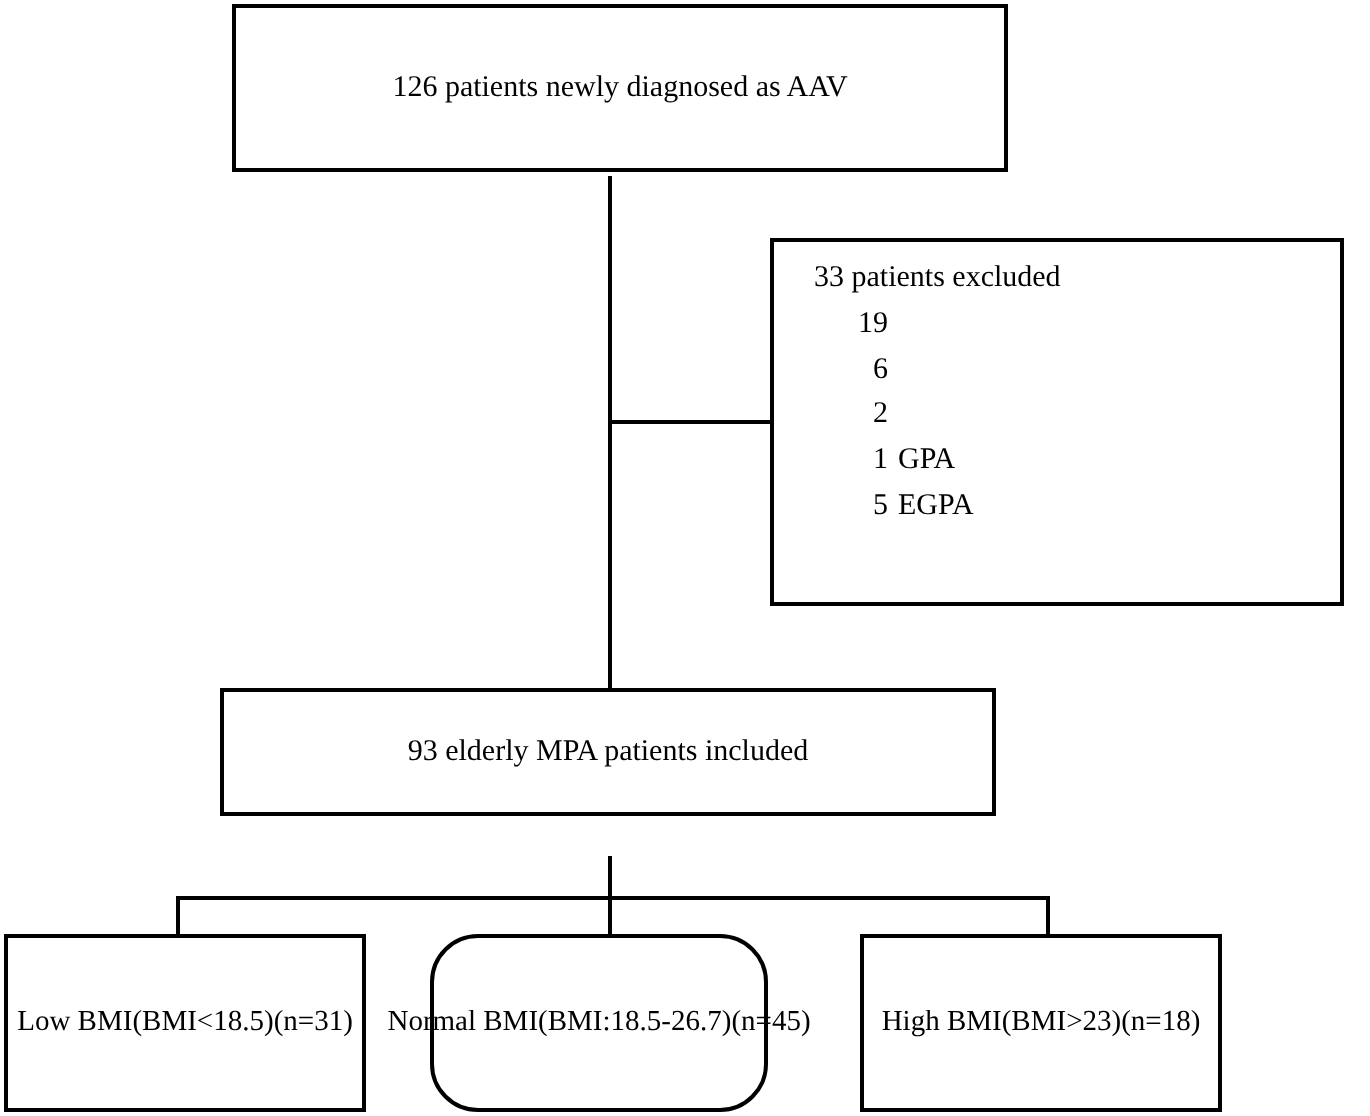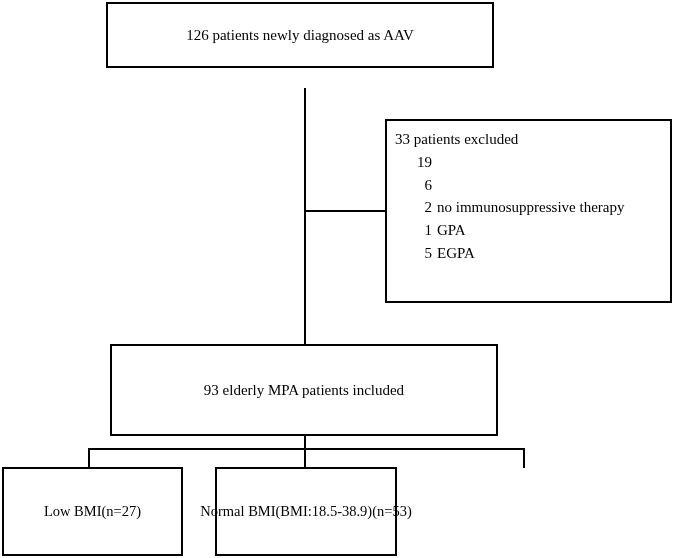--- a/index.html
+++ b/index.html
@@ -30,35 +30,35 @@
   }
   .connector {
     position: absolute;
     background: #000000;
   }
   .v-line { width: 2px; }
   .h-line { height: 2px; }
 
   
   #box-enrolled {
-    left: 106px;
+    left: 116px;
     top: 2px;
     width: 388px;
-    height: 66px;
+    height: 84px;
   }
 
   
   #box-excluded {
     left: 385px;
     top: 119px;
     width: 287px;
     height: 184px;
     display: block;
     text-align: left;
-    padding: 7px 0 0 8px;
+    padding: 7px 0 0 20px;
   }
   #box-excluded .exc-head {
     font-size: 15px;
     line-height: 1.52;
     white-space: nowrap;
   }
   #box-excluded .exc-list {
     margin: 0;
     padding: 0;
     list-style: none;
@@ -76,34 +76,34 @@
     min-width: 17px;
     text-align: right;
     margin-right: 5px;
   }
 
   
   #box-included {
     left: 110px;
     top: 344px;
     width: 388px;
-    height: 92px;
+    height: 64px;
   }
 
   
   .group-box {
     top: 467px;
     height: 89px;
     flex-direction: row;
     justify-content: center;
     font-size: 14.5px;
     line-height: 1.62;
   }
   #box-group-low    { left: 2px;   width: 181px; }
-  #box-group-normal { left: 215px; width: 182px; }
+  #box-group-normal { left: 215px; width: 169px; border-radius: 24px; }
   #box-group-high   { left: 430px; width: 181px; }
 
   .group-box .g-line { display: block; white-space: nowrap; }
 
   
   #conn-main-vertical {
     left: 304px;
     top: 88px;
     height: 257px;
   }
@@ -153,42 +153,47 @@
     <div class="exc-head">33 patients excluded</div>
     <ul class="exc-list">
       <li>
         <span class="exc-n">19</span>
       </li>
       <li>
         <span class="exc-n">6</span>
       </li>
       <li>
         <span class="exc-n">2</span>
-        <span>no immunosuppressive therapy</span>
       </li>
       <li>
         <span class="exc-n">1</span>
         <span>GPA</span>
       </li>
       <li>
         <span class="exc-n">5</span>
         <span>EGPA</span>
       </li>
     </ul>
   </div>
 
   <div class="box" id="box-included">
     <span>93 elderly MPA patients included</span>
   </div>
 
   <div class="box group-box" id="box-group-low">
     <span class="g-line">Low BMI</span>
-    <span class="g-line">(n=27)</span>
+    <span class="g-line">(BMI&lt;18.5)</span>
+    <span class="g-line">(n=31)</span>
   </div>
 
   <div class="box group-box" id="box-group-normal">
     <span class="g-line">Normal BMI</span>
-    <span class="g-line">(BMI:18.5-38.9)</span>
-    <span class="g-line">(n=53)</span>
+    <span class="g-line">(BMI:18.5-26.7)</span>
+    <span class="g-line">(n=45)</span>
   </div>
 
+  <div class="box group-box" id="box-group-high">
+    <span class="g-line">High BMI</span>
+    <span class="g-line">(BMI&gt;23)</span>
+    <span class="g-line">(n=18)</span>
+  </div>
 
 </div>
 
 </body></html>

